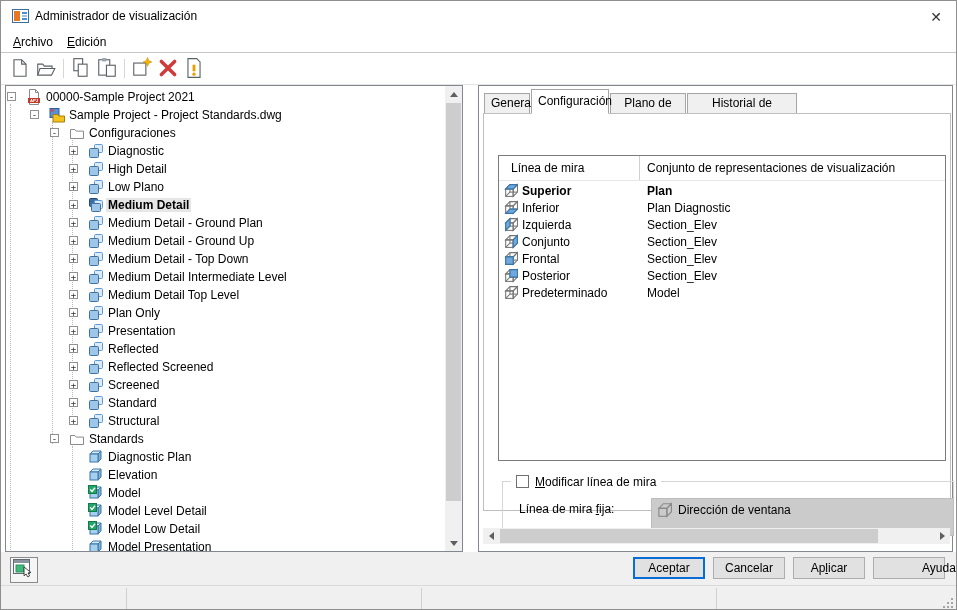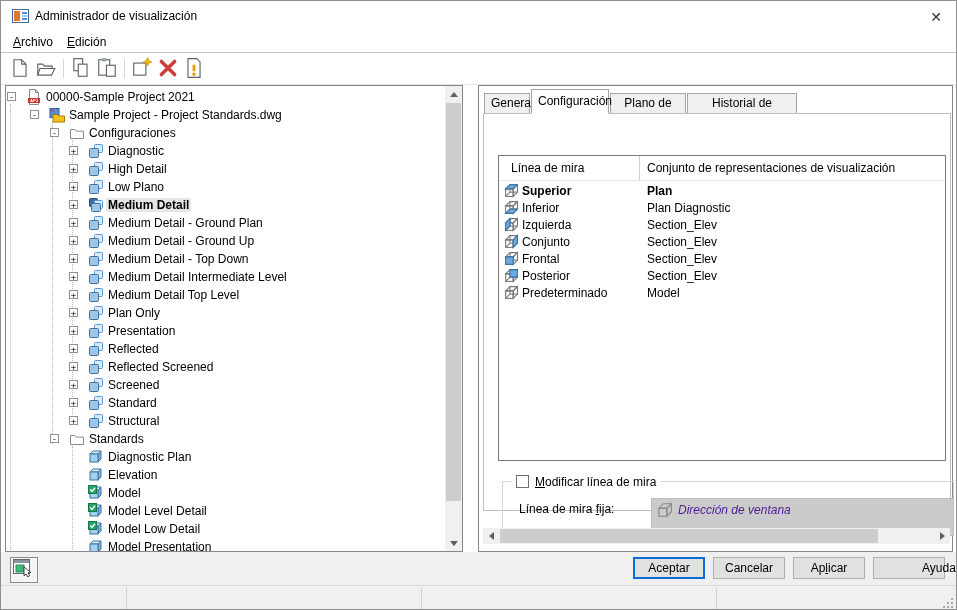--- a/index.html
+++ b/index.html
@@ -55,21 +55,21 @@
   .lrow .cube{position:absolute;left:4px;top:1px;}
   .lrow .c1{position:absolute;left:23px;top:2px;}
   .lrow .c2{position:absolute;left:148px;top:2px;}
   .lrow.bold .c1,.lrow.bold .c2{font-weight:bold;}
 
   .groupbox{position:absolute;left:18px;top:367px;width:452px;height:54px;border:1px solid #d5d5d5;box-sizing:border-box;}
   .chkrow{position:absolute;left:27px;top:360px;background:#fff;padding:0 5px;height:15px;}
   .chk{display:inline-block;width:13px;height:13px;border:1px solid #707070;background:#fff;vertical-align:middle;box-sizing:border-box;margin-right:6px;}
   .chklabel{vertical-align:middle;}
   .fixedlabel{position:absolute;left:35px;top:388px;}
-  .combo{position:absolute;left:167px;top:384px;width:303px;height:38px;background:#cbcbcb;border:1px solid #bdbdbd;box-sizing:border-box;color:#4c1d95;font-style:italic;}
+  .combo{position:absolute;left:167px;top:384px;width:303px;height:38px;background:#cbcbcb;border:1px solid #bdbdbd;box-sizing:border-box;color:#000000;}
   .combo svg{position:absolute;left:4px;top:3px;}
   .combo .cval{position:absolute;left:26px;top:4px;}
 
   
   .footer{position:absolute;left:0;top:551px;width:100%;height:33px;background:#f0f0f0;}
   .toolbtn{position:absolute;left:9px;top:5px;width:28px;height:26px;background:#f5f5f5;border:1px solid #8a8a8a;box-sizing:border-box;}
   .btn{position:absolute;top:5px;width:72px;height:22px;background:#e1e1e1;border:1px solid #adadad;box-sizing:border-box;text-align:center;line-height:20px;}
   .btn.default{border:2px solid #0a6cd6;line-height:18px;}
 
   

